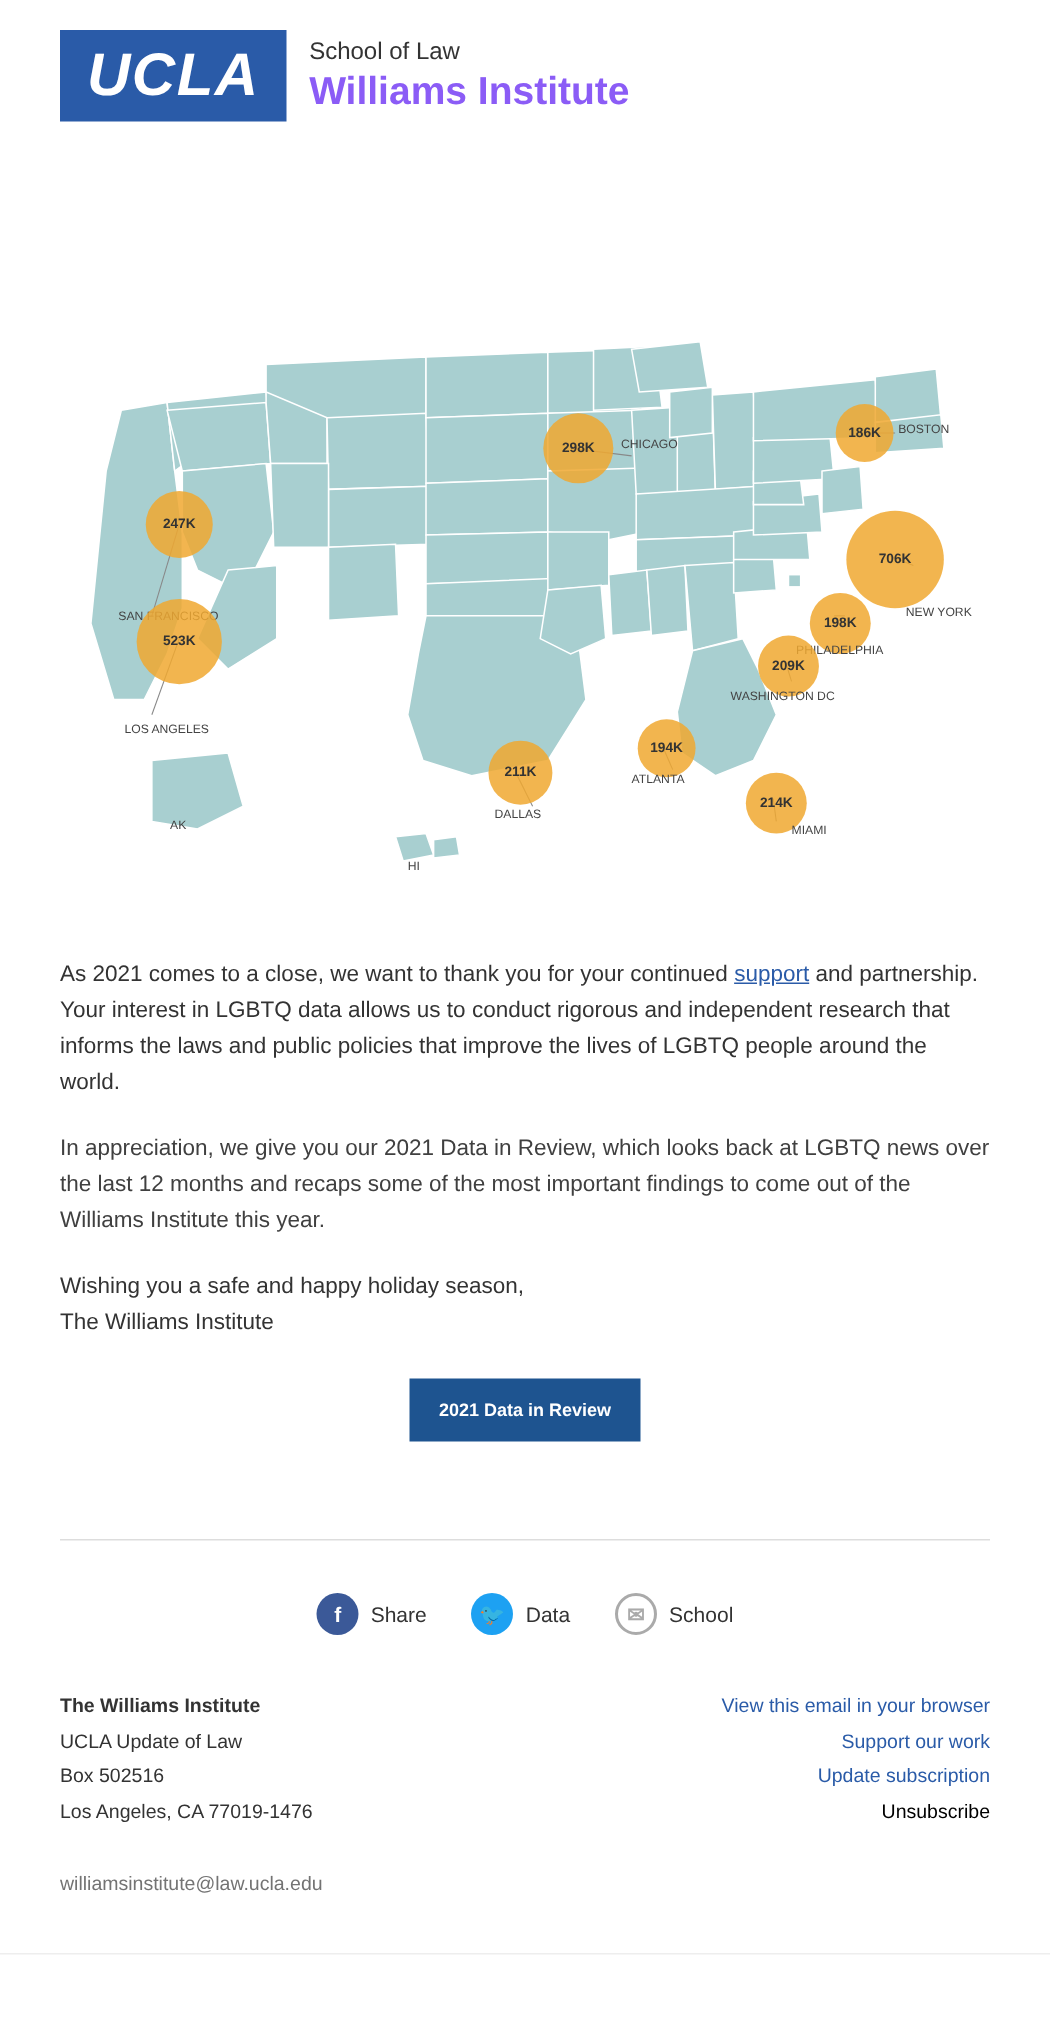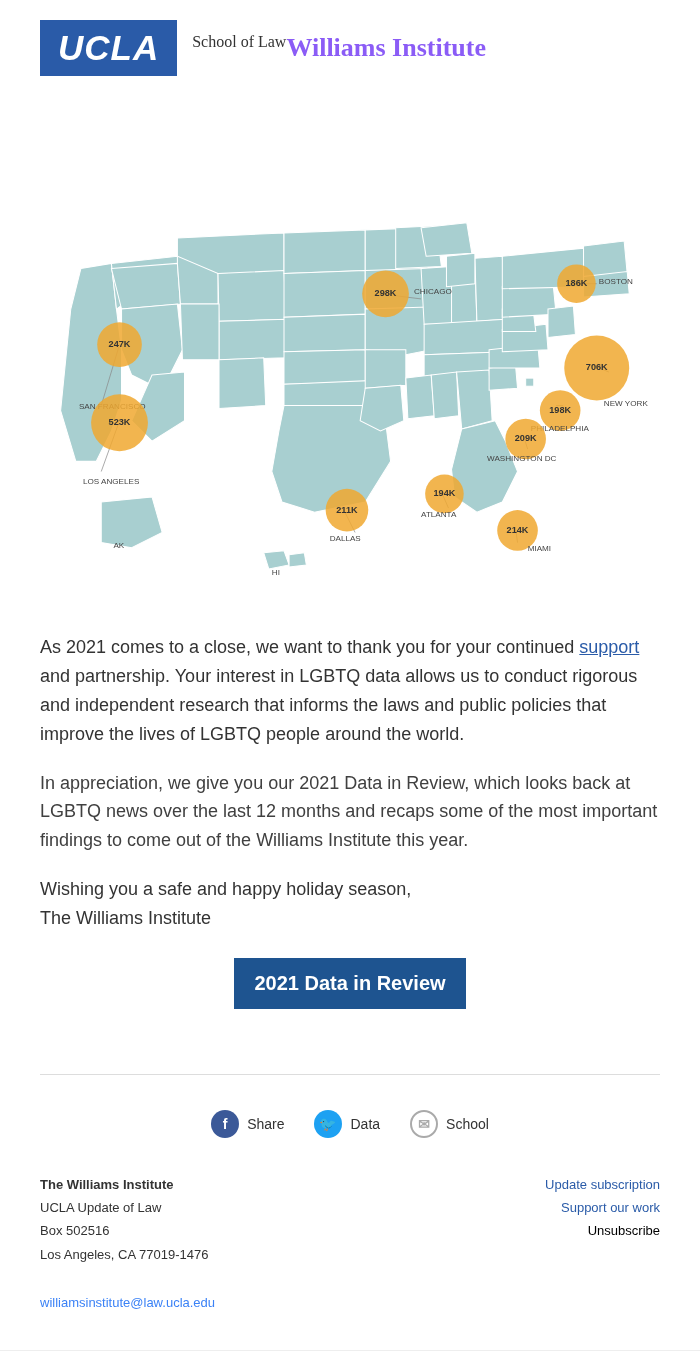--- a/index.html
+++ b/index.html
@@ -18,31 +18,30 @@
       background: #fff;
     }
     .logo-container {
       display: flex;
       align-items: center;
       gap: 15px;
     }
     .ucla-box {
       background: #2a5ba8;
       color: white;
-      font-size: 35px;
+      font-size: 40px;
       font-weight: 900;
       font-style: italic;
       padding: 8px 18px;
       letter-spacing: 1px;
     }
     .institute-text {
       display: flex;
-      flex-direction: row;
+      flex-direction: column;
       line-height: 1.2;
-      font-family: Liberation Serif, serif;
     }
     .school-of-law {
       font-size: 16px;
       color: #333;
       font-weight: normal;
     }
     .williams-institute {
       font-size: 26px;
       color: #8b5cf6;
       font-weight: bold;
@@ -52,37 +51,37 @@
     .map-section {
       padding: 10px 20px 20px;
       position: relative;
     }
 
     
     .content-section {
       padding: 20px 40px;
     }
     .paragraph {
-      font-size: 18px;
+      font-size: 15px;
       line-height: 1.6;
       color: #333;
       margin-bottom: 20px;
     }
     .orange-text {
       color: #d4790a;
     }
     .cta-container {
       text-align: center;
       margin: 25px 0;
     }
     .cta-button {
       background: #1e5490;
       color: white;
       padding: 14px 20px;
-      font-size: 20px;
+      font-size: 12px;
       font-weight: bold;
       border: none;
       cursor: pointer;
       text-decoration: none;
       display: inline-block;
     }
 
     
     .divider {
       border: none;
@@ -136,21 +135,21 @@
       font-size: 13px;
       text-align: right;
       line-height: 1.8;
     }
     .footer-right a { color: #2a5ba8; text-decoration: none; }
 
     .footer-links-section {
       padding: 5px 40px 15px;
     }
     .footer-links-section a {
-      color: #3b82f6;
+      color: #737373;
       text-decoration: none;
       font-size: 13px;
       display: block;
       line-height: 1.8;
     }
 
     .bottom-footer {
       background: #fff;
       padding: 30px 40px;
       text-align: center;
@@ -378,22 +377,23 @@
   </div>
 
   <div class="footer-main">
     <div class="footer-left">
       <div class="bold">The Williams Institute</div>
       <div>UCLA Update of Law</div>
       <div>Box 502516</div>
       <div>Los Angeles, CA 77019-1476</div>
     </div>
     <div class="footer-right">
+      <div><a href="#">View this email in your browser</a></div>
+      <div><a href="#">Support our work</a></div>
       <div><a href="#">Update subscription</a></div>
-      <div><a href="#">Support our work</a></div>
       <div>Unsubscribe</div>
     </div>
   </div>
 
   <div class="footer-links-section">
     <a href="#">williamsinstitute@law.ucla.edu</a>
   </div>
 
   <div class="bottom-footer">
     <div>

